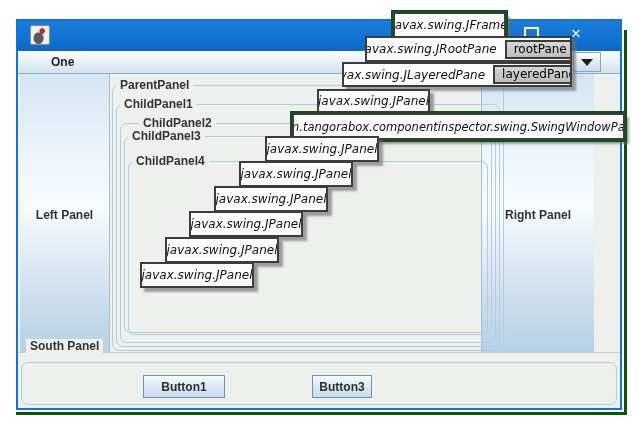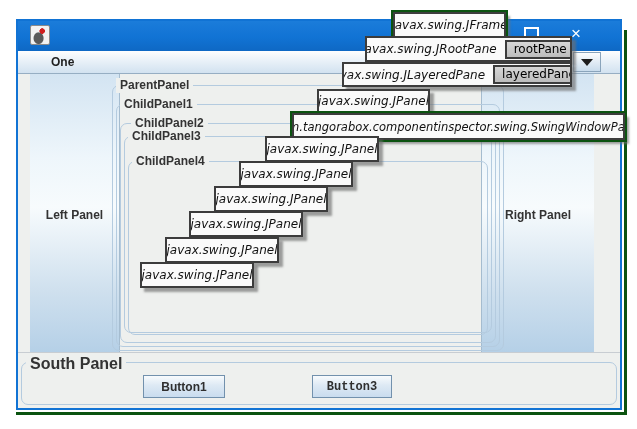--- a/index.html
+++ b/index.html
@@ -58,40 +58,40 @@
     width:0;height:0;border-left:6px solid transparent;border-right:6px solid transparent;
     border-top:7px solid #1d1d1d;
   }
 
   
   .content-bg{position:absolute;left:18px;top:74px;width:602px;height:278px;background:#eef0ee;}
   .side-panel{
     position:absolute;top:74px;height:278px;
     background:linear-gradient(180deg,#d3e4f2 0%,#eef6fb 30%,#f7fbfd 48%,#cfe0ee 78%,#b5d0e7 100%);
   }
-  .left-panel{left:30px;width:90px;border-right:1px solid #a5bccf;box-sizing:border-box;}
+  .left-panel{left:20px;width:90px;border-right:1px solid #a5bccf;box-sizing:border-box;}
   .right-panel{left:481px;width:113px;border-left:1px solid #a5bccf;box-sizing:border-box;}
   .panel-label{
     position:absolute;left:0;top:134px;width:100%;text-align:center;
     font-size:12px;font-weight:bold;color:#333333;
   }
 
   
   .titled-box{
     position:absolute;border:1px solid #b4cbdf;border-radius:7px;background:transparent;
   }
   .titled-label{
     position:absolute;top:-8px;font-size:12px;font-weight:bold;color:#333333;
     background:#eef0ee;padding:0 4px;line-height:15px;white-space:nowrap;
   }
 
   
   .south-bg{position:absolute;left:18px;top:352px;width:602px;height:56px;background:#eef0ee;border-top:1px solid #c8cdd2;box-sizing:border-box;}
   .south-rect{position:absolute;left:21px;top:362px;width:594px;height:41px;border:1px solid #b4cbdf;border-radius:7px;}
-  .south-label{position:absolute;left:26px;top:355px;font-size:16px;font-weight:bold;color:#333333;background:#eef0ee;padding:0 4px;}
+  .south-label{position:absolute;left:26px;top:339px;font-size:12px;font-weight:bold;color:#333333;background:#eef0ee;padding:0 4px;}
   .swing-btn{
     position:absolute;top:375px;height:23px;box-sizing:border-box;
     border:1px solid #7291ad;
     background:linear-gradient(180deg,#f8fbfd 0%,#dde9f4 45%,#c9dcee 100%);
     display:flex;align-items:center;justify-content:center;
     font-size:12px;font-weight:bold;color:#2f2f2f;cursor:default;text-align:right;
   }
 
   
   .tip{
@@ -142,34 +142,34 @@
     <span class="panel-label">Right Panel</span>
   </div>
 
   <div class="titled-box" style="left:112px;top:85px;width:390px;height:264px;">
     <span class="titled-label" style="left:3px;">ParentPanel</span>
   </div>
   <div class="titled-box" style="left:116px;top:104px;width:382px;height:241px;">
     <span class="titled-label" style="left:3px;">ChildPanel1</span>
   </div>
   <div class="titled-box" style="left:120px;top:123px;width:374px;height:218px;">
-    <span class="titled-label" style="left:10px;">ChildPanel2</span>
+    <span class="titled-label" style="left:18px;">ChildPanel2</span>
   </div>
   <div class="titled-box" style="left:124px;top:136px;width:366px;height:195px;">
     <span class="titled-label" style="left:3px;">ChildPanel3</span>
   </div>
   <div class="titled-box" style="left:128px;top:161px;width:358px;height:172px;">
     <span class="titled-label" style="left:3px;">ChildPanel4</span>
   </div>
 
   <div class="south-bg"></div>
   <div class="south-rect"></div>
   <span class="south-label">South Panel</span>
   <div class="swing-btn" style="left:143px;width:82px;">Button1</div>
-  <div class="swing-btn" style="left:312px;width:80px;font-family:Liberation Mono, monospace;">Button3</div>
+  <div class="swing-btn" style="left:312px;width:60px;">Button3</div>
 
   <div class="tip hl" style="left:393px;top:12px;width:113px;height:26px;">
     <span>javax.swing.JFrame</span>
   </div>
   <div class="tip" style="left:365px;top:36px;width:207px;height:26px;">
     <span>javax.swing.JRootPane</span>
     <span class="badge">rootPane</span>
   </div>
   <div class="tip" style="left:342px;top:62px;width:230px;height:25px;">
     <span>javax.swing.JLayeredPane</span>

